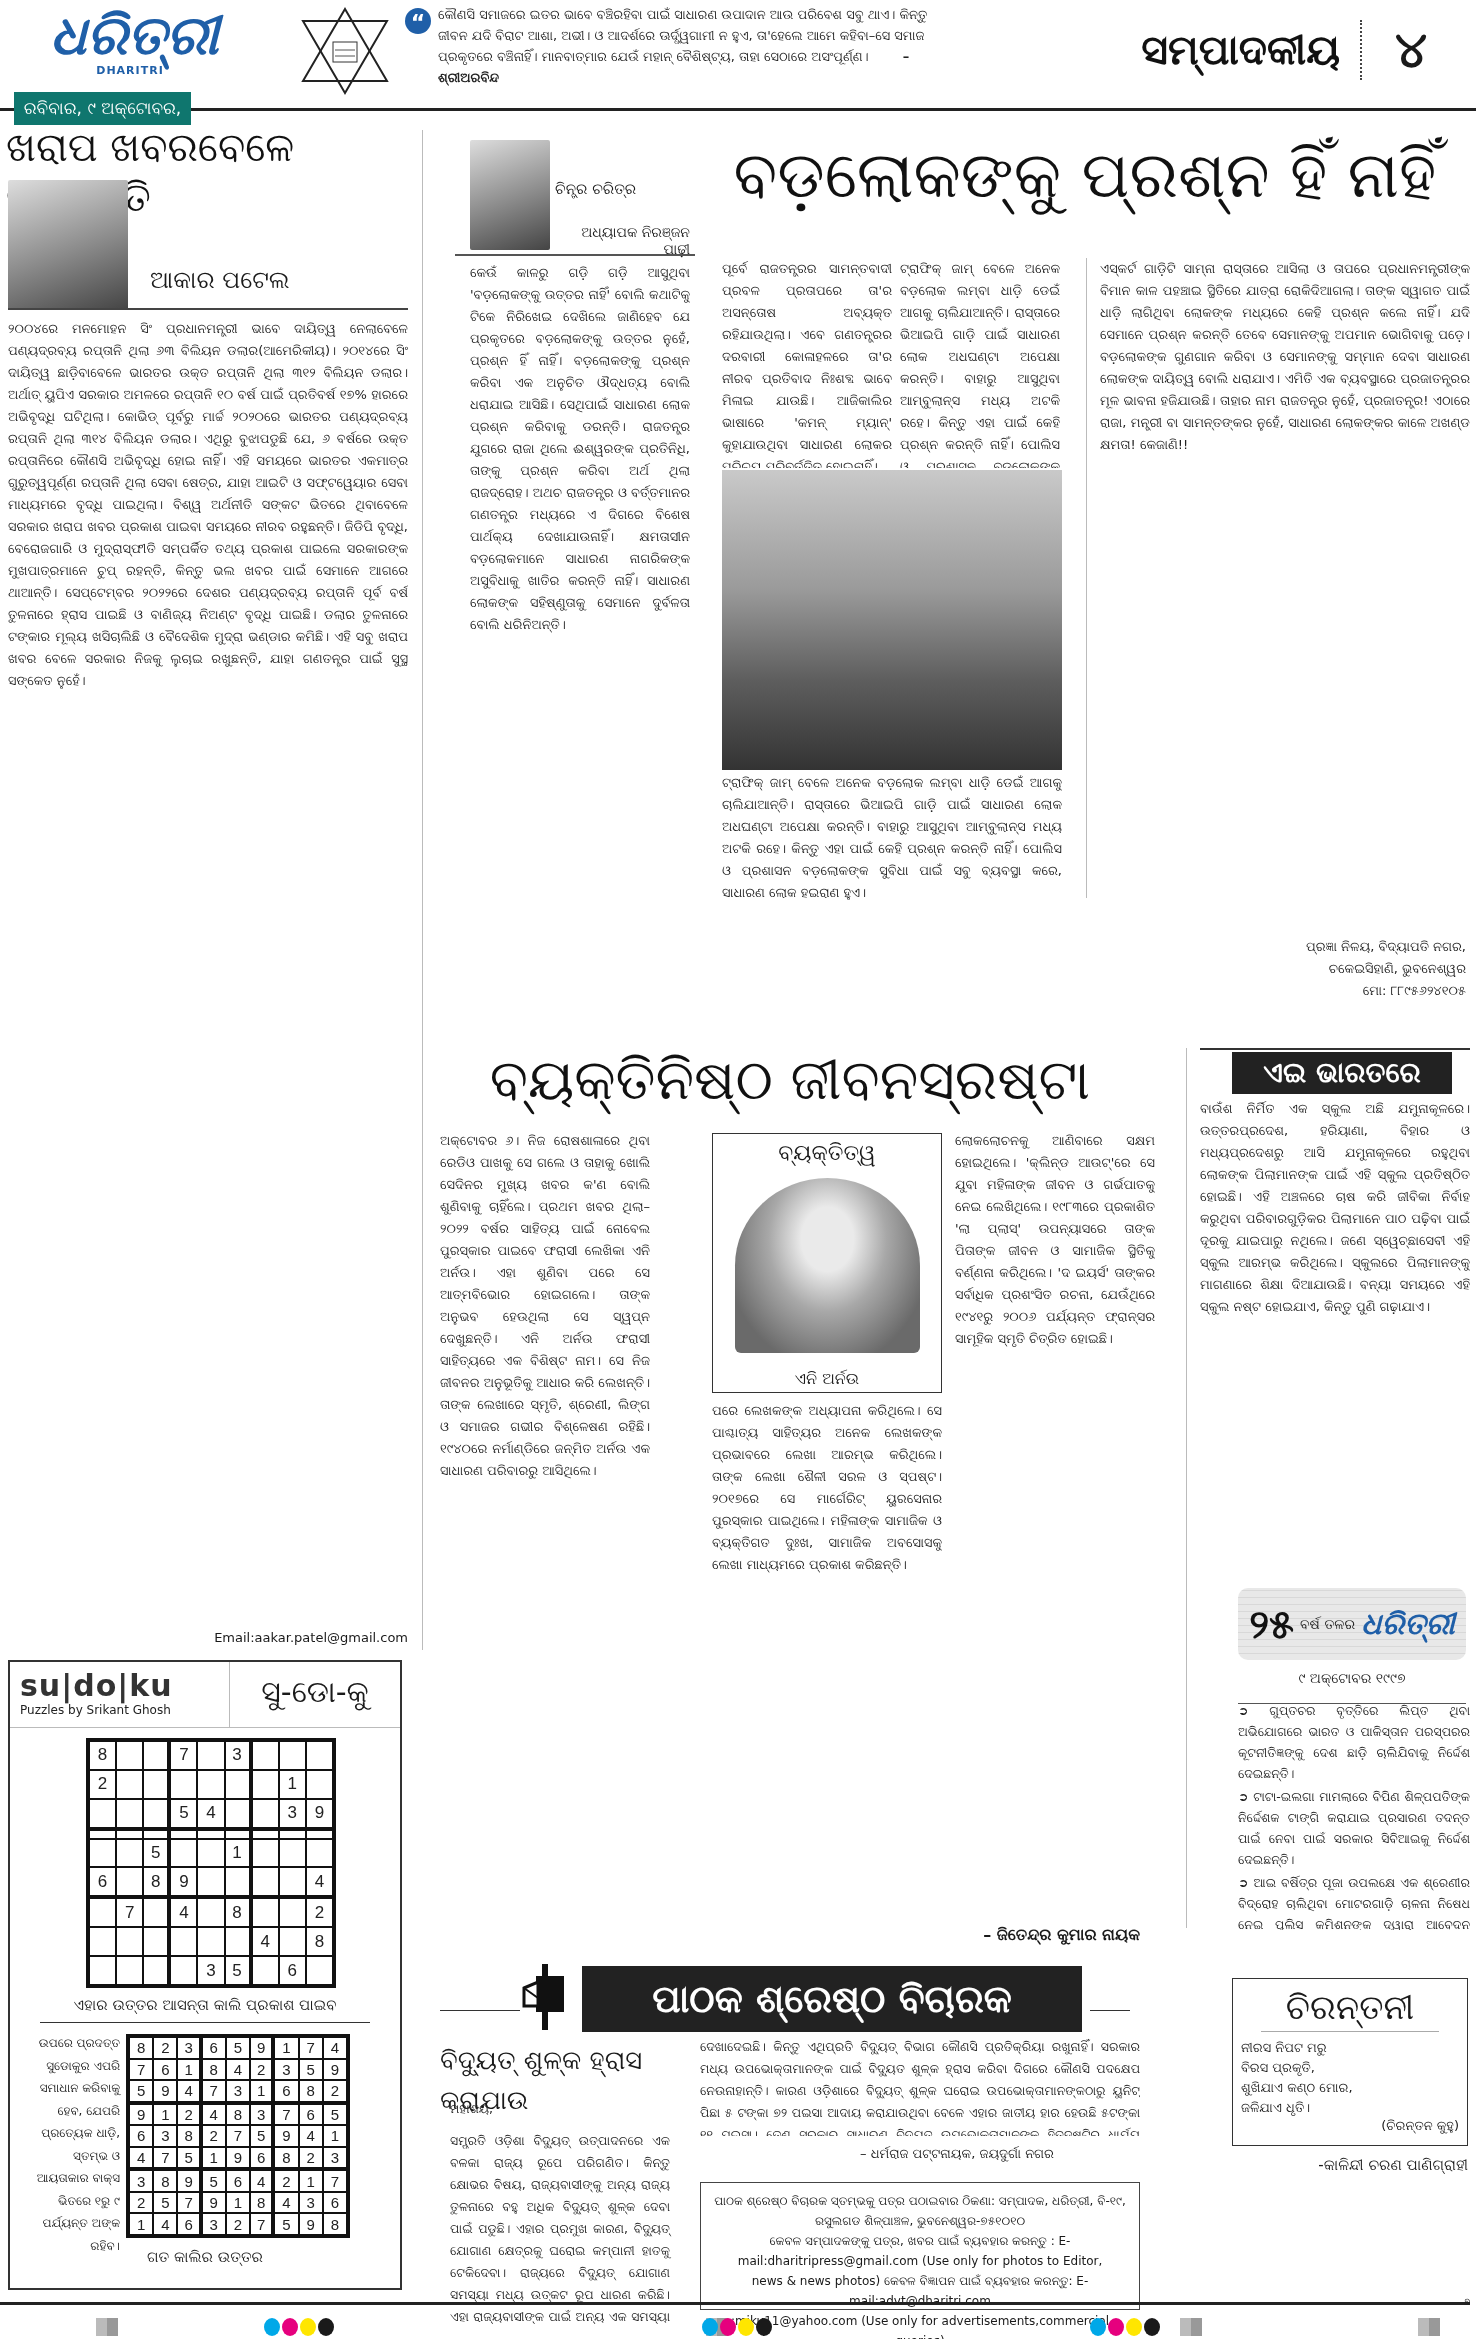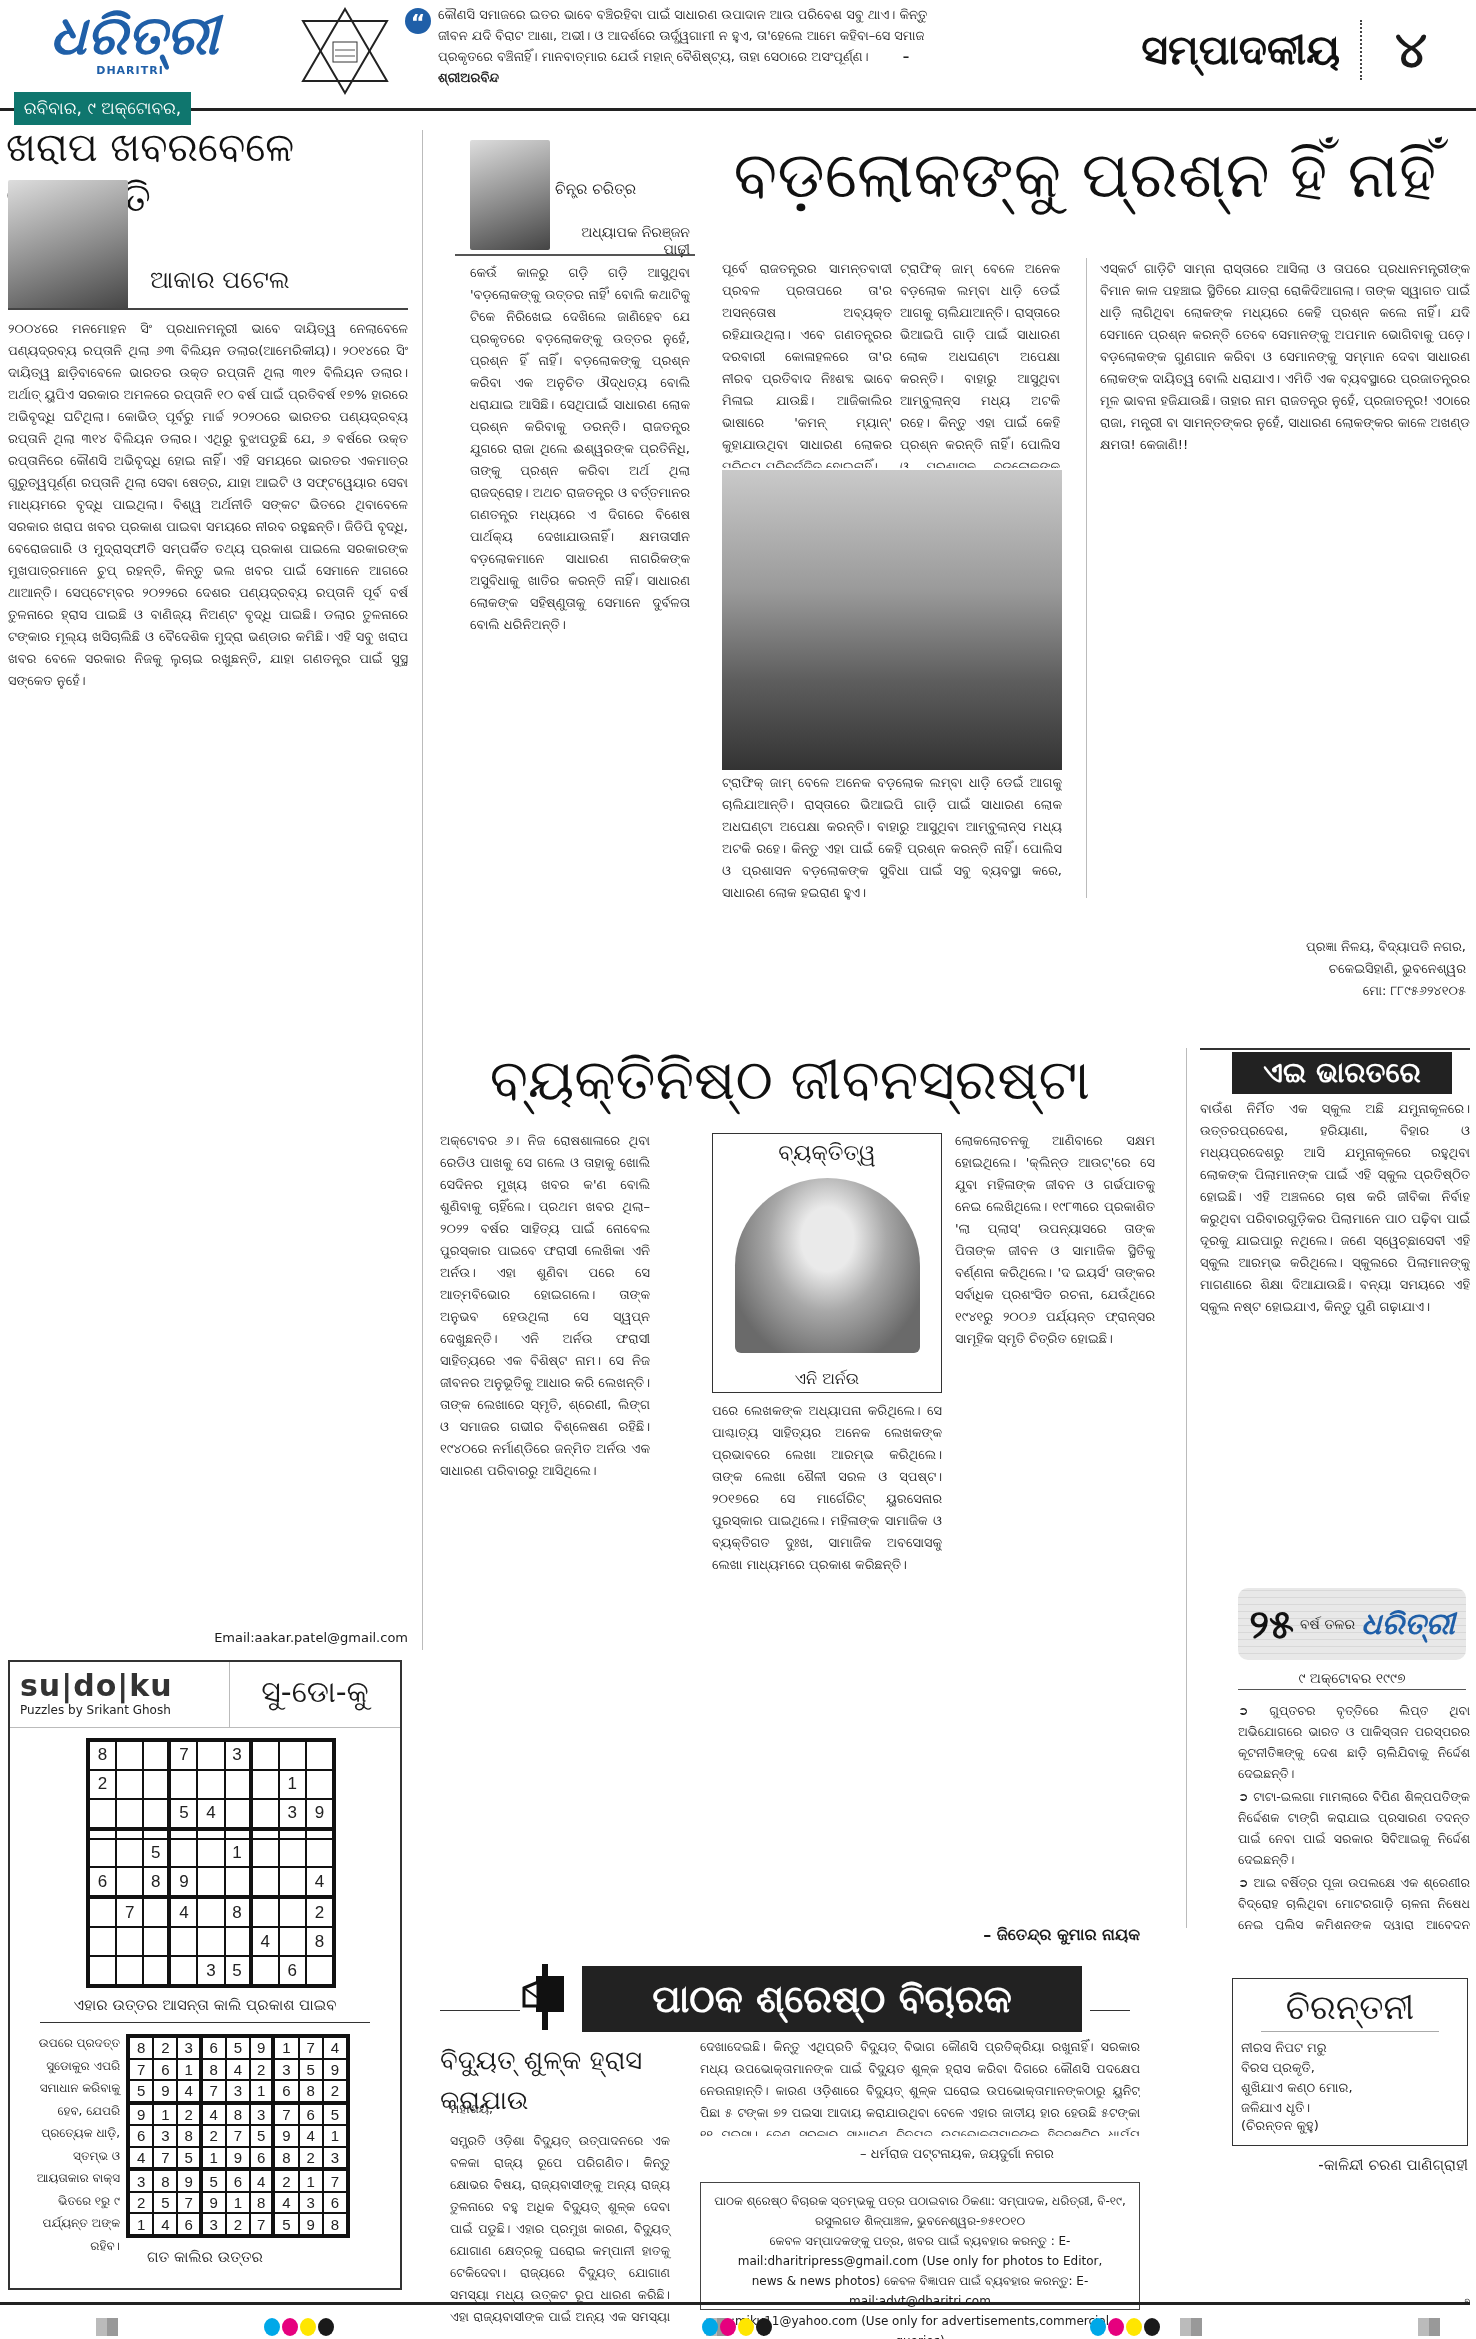--- a/index.html
+++ b/index.html
@@ -49,21 +49,21 @@
   .bio-c2{left:955px;top:1130px;width:200px;height:770px}
   .bio-sig{left:900px;top:1925px;width:240px;font-size:16px;font-weight:bold;text-align:right}
   
   .ei-rule{left:1200px;top:1048px;width:270px;height:2px;background:#333}
   .ei-title{left:1232px;top:1052px;width:220px;height:42px;background:#222;color:#fff;font-size:28px;font-weight:bold;line-height:42px;text-align:center}
   .ei-text{left:1200px;top:1098px;width:270px;height:480px}
   .yr25{left:1238px;top:1588px;width:228px;height:72px;background:repeating-linear-gradient(0deg,#e8e8e8 0 6px,#d8d8d8 6px 7px),#ddd;border-radius:10px;display:flex;align-items:center;justify-content:center;gap:6px}
   .yr25 .num{font-size:40px;font-weight:bold;color:#111}
   .yr25 .yr-lbl{font-size:14px}
   .yr25 .logo-sm{font-size:30px;font-weight:bold;font-style:italic;color:#1f5fa8}
-  .yr-date{left:1238px;top:1670px;width:228px;font-size:14px;text-align:center;border-bottom:1px solid #555;padding-bottom:2px}
+  .yr-date{left:1238px;top:1670px;width:228px;font-size:14px;text-align:center;border-bottom:1px solid #555;padding-bottom:16px}
   .yr-text{left:1238px;top:1700px;width:232px;height:230px;font-size:12.5px;line-height:21px}
   .yr-text li{list-style:none;margin-bottom:2px}
   .yr-text li::before{content:"➲ ";}
   
   .sud-box{left:8px;top:1660px;width:394px;height:630px;border:2px solid #333}
   .sud-head{position:absolute;left:0;top:0;width:100%;height:66px;border-bottom:1px solid #bbb;display:flex}
   .sud-brand{width:220px;padding:6px 10px;border-right:1px solid #bbb}
   .sud-brand .big{font-size:30px;font-weight:bold;letter-spacing:1px;color:#333}
   .sud-brand .by{font-size:12px;color:#222}
   .sud-odia{flex:1;text-align:center;font-size:30px;line-height:60px}
@@ -85,21 +85,21 @@
   .pr-title{left:582px;top:1966px;width:500px;height:66px;background:#222;color:#fff;font-size:38px;font-weight:bold;line-height:66px;text-align:center}
   .pr-rule-r{left:1090px;top:2010px;width:40px;height:1px;background:#333}
   .ltr-head{left:440px;top:2040px;width:260px;font-size:26px;line-height:40px}
   .ltr-c1{left:440px;top:2088px;width:240px;height:236px;font-size:12.5px;line-height:22px}
   .ltr-c2{left:700px;top:2036px;width:440px;height:100px;font-size:12.5px;line-height:22px}
   .ltr-sig{left:860px;top:2146px;width:280px;font-size:13px;}
   .addr-box{left:700px;top:2182px;width:440px;height:128px;border:1.5px solid #444;padding:8px 10px;font-size:12px;line-height:20px;text-align:center}
   .chir-box{left:1232px;top:1978px;width:236px;height:168px;border:1.5px solid #333;padding:4px 8px}
   .chir-title{font-size:34px;text-align:center;line-height:48px;border-bottom:1px solid #aaa;margin:0 20px 6px}
   .chir-poem{font-size:13px;line-height:20px}
-  .chir-src{font-size:13px}
+  .chir-src{text-align:right;font-size:13px}
   .chir-sig{left:1232px;top:2156px;width:236px;font-size:15px;text-align:right}
   
   .bottom-rule{left:0;top:2302px;width:1470px;height:3px;background:#222}
   .pageno-small{left:1464px;top:2296px;font-size:10px}
   .regbox{top:2318px;width:22px;height:18px;background:linear-gradient(90deg,#bbb 50%,#999 50%)}
   .cmyk{top:2318px;display:flex;gap:2px}
   .cmyk span{width:16px;height:18px;border-radius:50%}
   .vrule{width:1px;background:#bbb}
 </style>
 </head>

